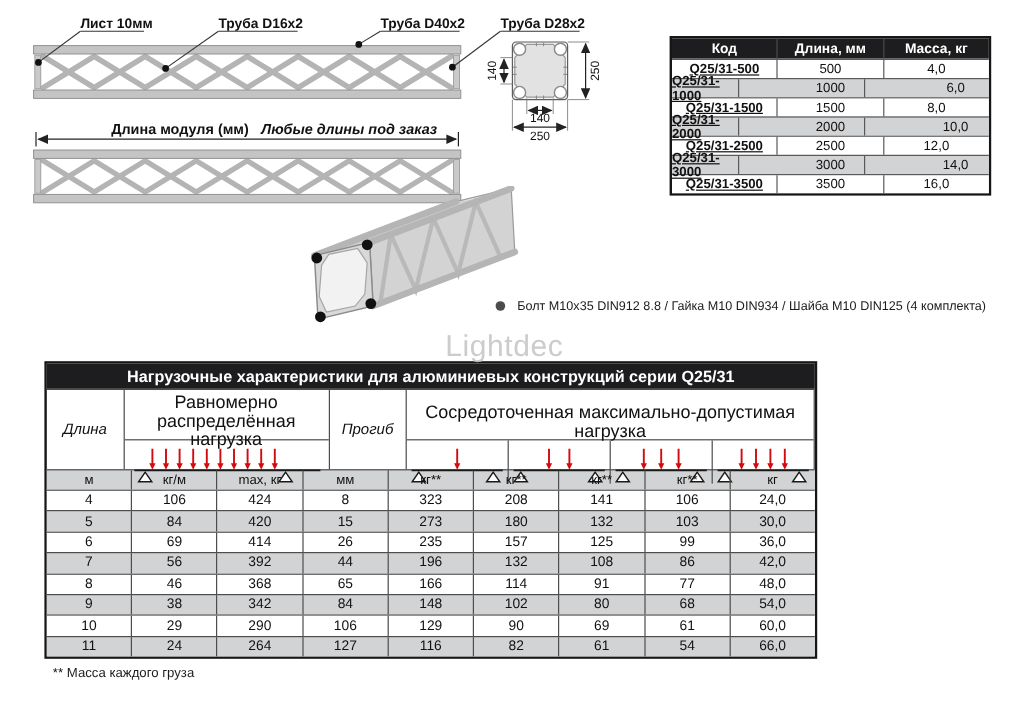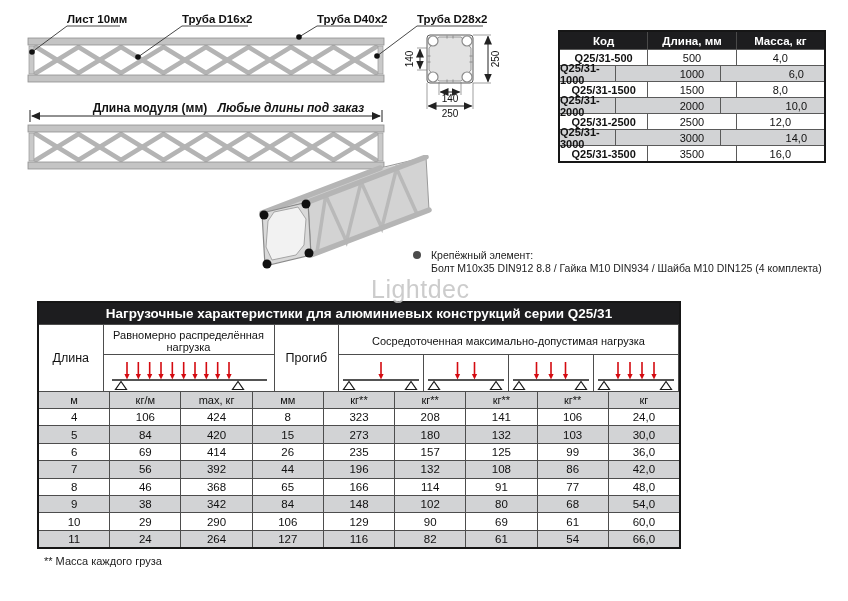--- a/index.html
+++ b/index.html
@@ -8,33 +8,33 @@
 
   
   .spec-table{position:absolute;left:558px;top:30px;width:268px;border:2px solid #161616;box-sizing:border-box;background:#fff;}
   .st-header{display:flex;background:#1d1d1f;color:#fff;font-weight:bold;font-size:11.5px;height:17px;}
   .st-hcell{flex:1;display:flex;align-items:center;justify-content:center;border-right:1px solid #4a4a4a;}
   .st-hcell:last-child{border-right:none;}
   .st-row{display:flex;height:15px;font-size:11px;background:#fff;border-top:1px solid #5a5a5a;}
   .st-row.alt{background:#d2d3d5;gap:48px;}
   .st-cell{flex:1;display:flex;align-items:center;justify-content:center;border-right:1px solid #5a5a5a;}
   .st-cell:last-child{border-right:none;}
-  .st-cell.code{font-weight:bold;}
+  .st-cell.code{font-weight:bold;text-decoration:underline;}
 
   
   .load-table{position:absolute;left:37px;top:301px;width:644px;border:2px solid #161616;box-sizing:border-box;background:#fff;z-index:2;}
   .lt-title{background:#1d1d1f;color:#fff;font-weight:bold;font-size:13.5px;text-align:center;height:21px;line-height:21px;}
   .lt-header{display:flex;height:66px;border-top:1px solid #4d4d4d;}
   .lt-hcell{flex:1;display:flex;align-items:center;justify-content:center;font-size:12.5px;
-            border-right:1px solid #4d4d4d;text-align:center;}
+            border-right:1px solid #4d4d4d;text-align:center;font-style:italic;}
   .lt-group2{flex:2;display:flex;flex-direction:column;border-right:1px solid #4d4d4d;}
   .lt-group4{flex:4;display:flex;flex-direction:column;border-right:1px solid #4d4d4d;}
   .lt-hcell.last{border-right:none;}
-  .lt-glabel{height:29px;display:flex;align-items:center;justify-content:center;font-size:11px;
-             border-bottom:1px solid #4d4d4d;text-align:center;line-height:1.05;padding-top:4px;}
+  .lt-glabel{height:29px;display:flex;align-items:center;justify-content:center;font-size:15px;
+             border-bottom:1px solid #4d4d4d;text-align:center;line-height:1.05;padding-top:12px;}
   .lt-gdiag{flex:1;display:flex;align-items:center;justify-content:center;}
   .lt-gdiags{flex:1;display:flex;}
   .lt-gdiags .lt-gdiag{flex:1;border-right:1px solid #4d4d4d;}
   .lt-gdiags .lt-gdiag:last-child{border-right:none;}
   .lt-row{display:flex;height:16.4px;font-size:11.5px;border-top:1px solid #4d4d4d;background:#fff;}
   .lt-row.units{background:#d2d3d5;font-size:11px;height:16px;}
   .lt-row.alt{background:#d2d3d5;}
   .lt-cell{flex:1;display:flex;align-items:center;justify-content:center;border-right:1px solid #4d4d4d;}
   .lt-cell:last-child{border-right:none;}
 
@@ -160,21 +160,20 @@
     <polygon points="34,57 58,52 66,64 64,90 56,100 32,105 26,92 28,66" fill="#f2f2f2" stroke="#a5a5a5" stroke-width="1"></polygon>
     <circle cx="24" cy="60" r="4.5" fill="#111"></circle>
     <circle cx="66" cy="49" r="4.5" fill="#111"></circle>
     <circle cx="69" cy="98" r="4.5" fill="#111"></circle>
     <circle cx="27" cy="109" r="4.5" fill="#111"></circle>
   </svg>
 
   <div class="fastener">
     <span class="bullet"></span>
     <div>
-      <div>Крепёжный элемент:</div>
       <div>Болт M10x35 DIN912 8.8 / Гайка M10 DIN934 / Шайба M10 DIN125 (4 комплекта)</div>
     </div>
   </div>
 
   <div class="watermark">Lightdec</div>
 
   <div class="spec-table">
     <div class="st-header">
       <div class="st-hcell">Код</div>
       <div class="st-hcell">Длина, мм</div>

